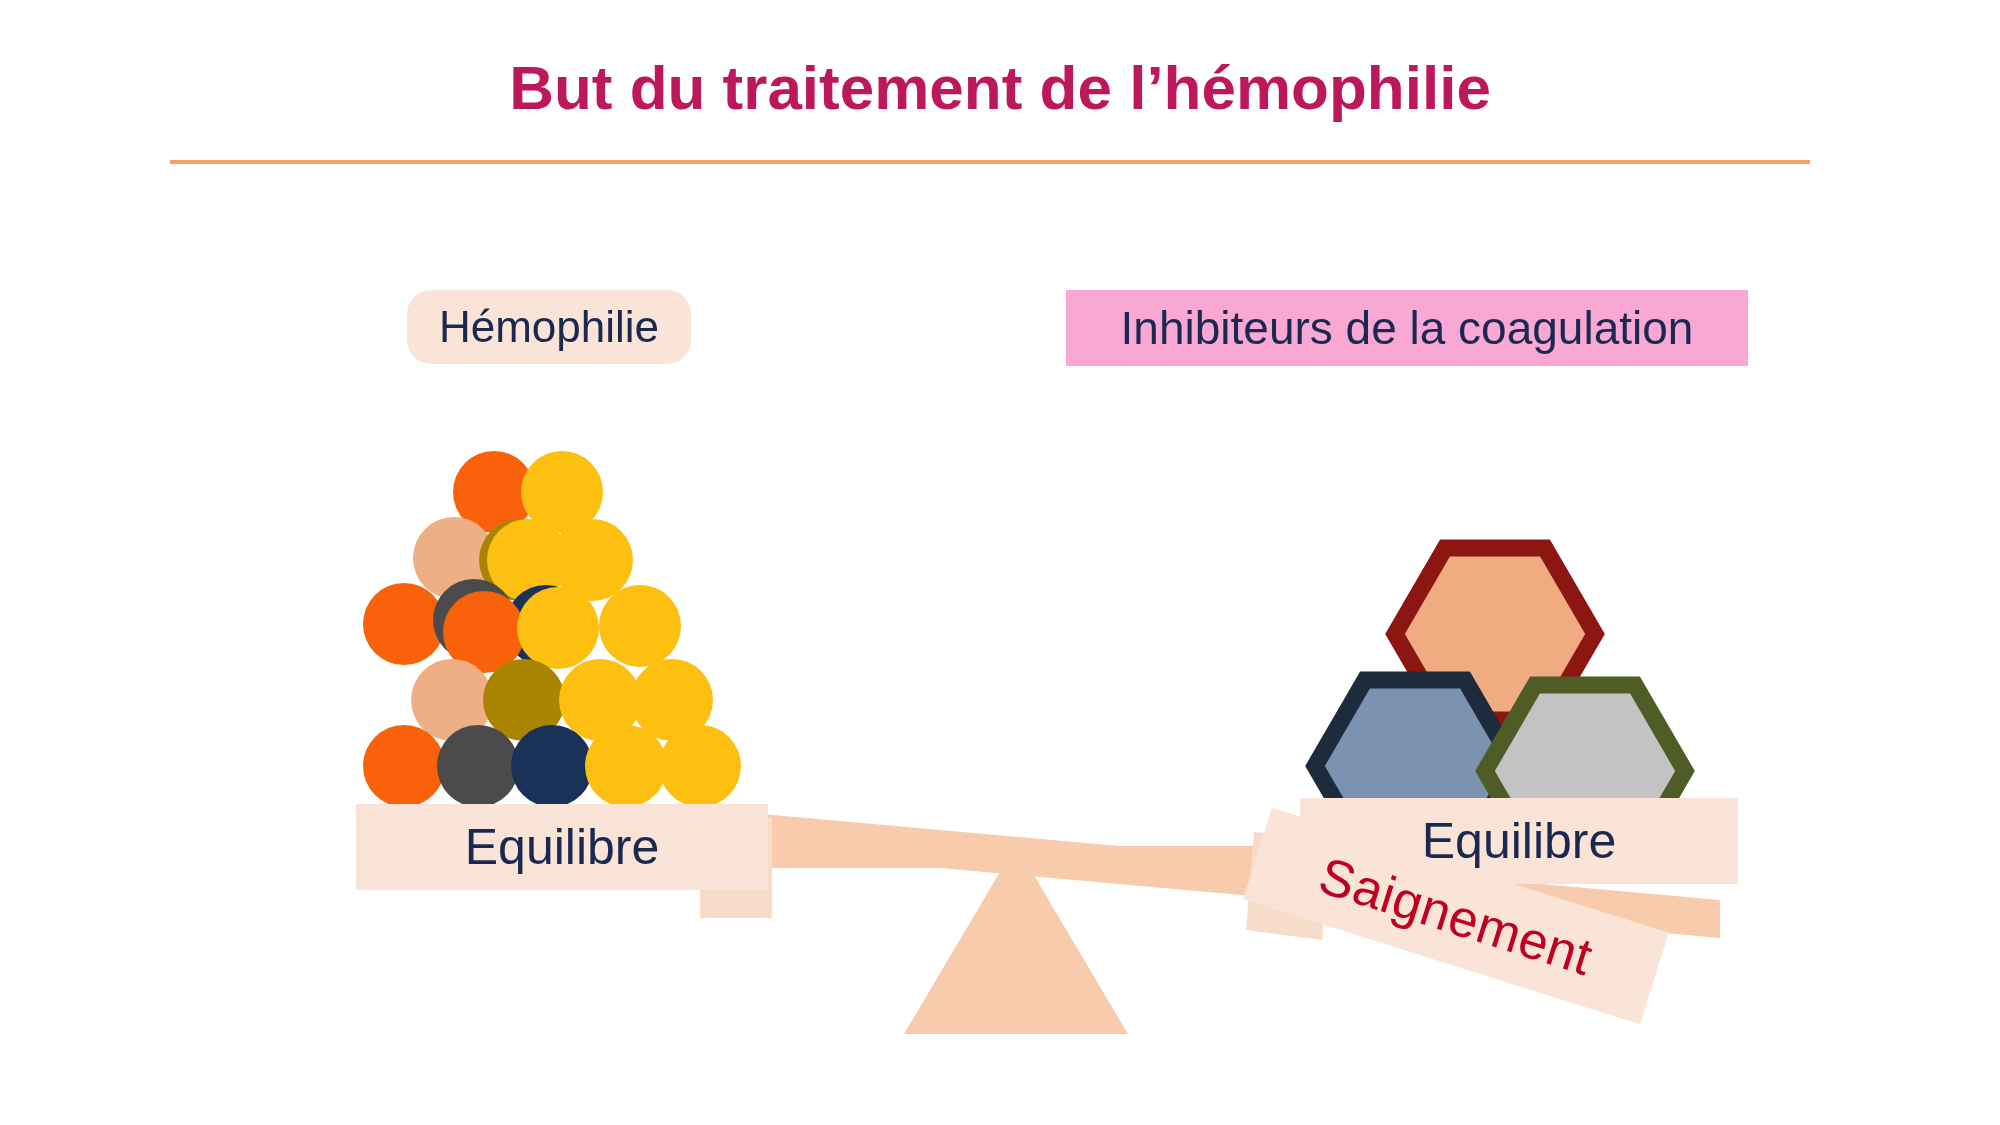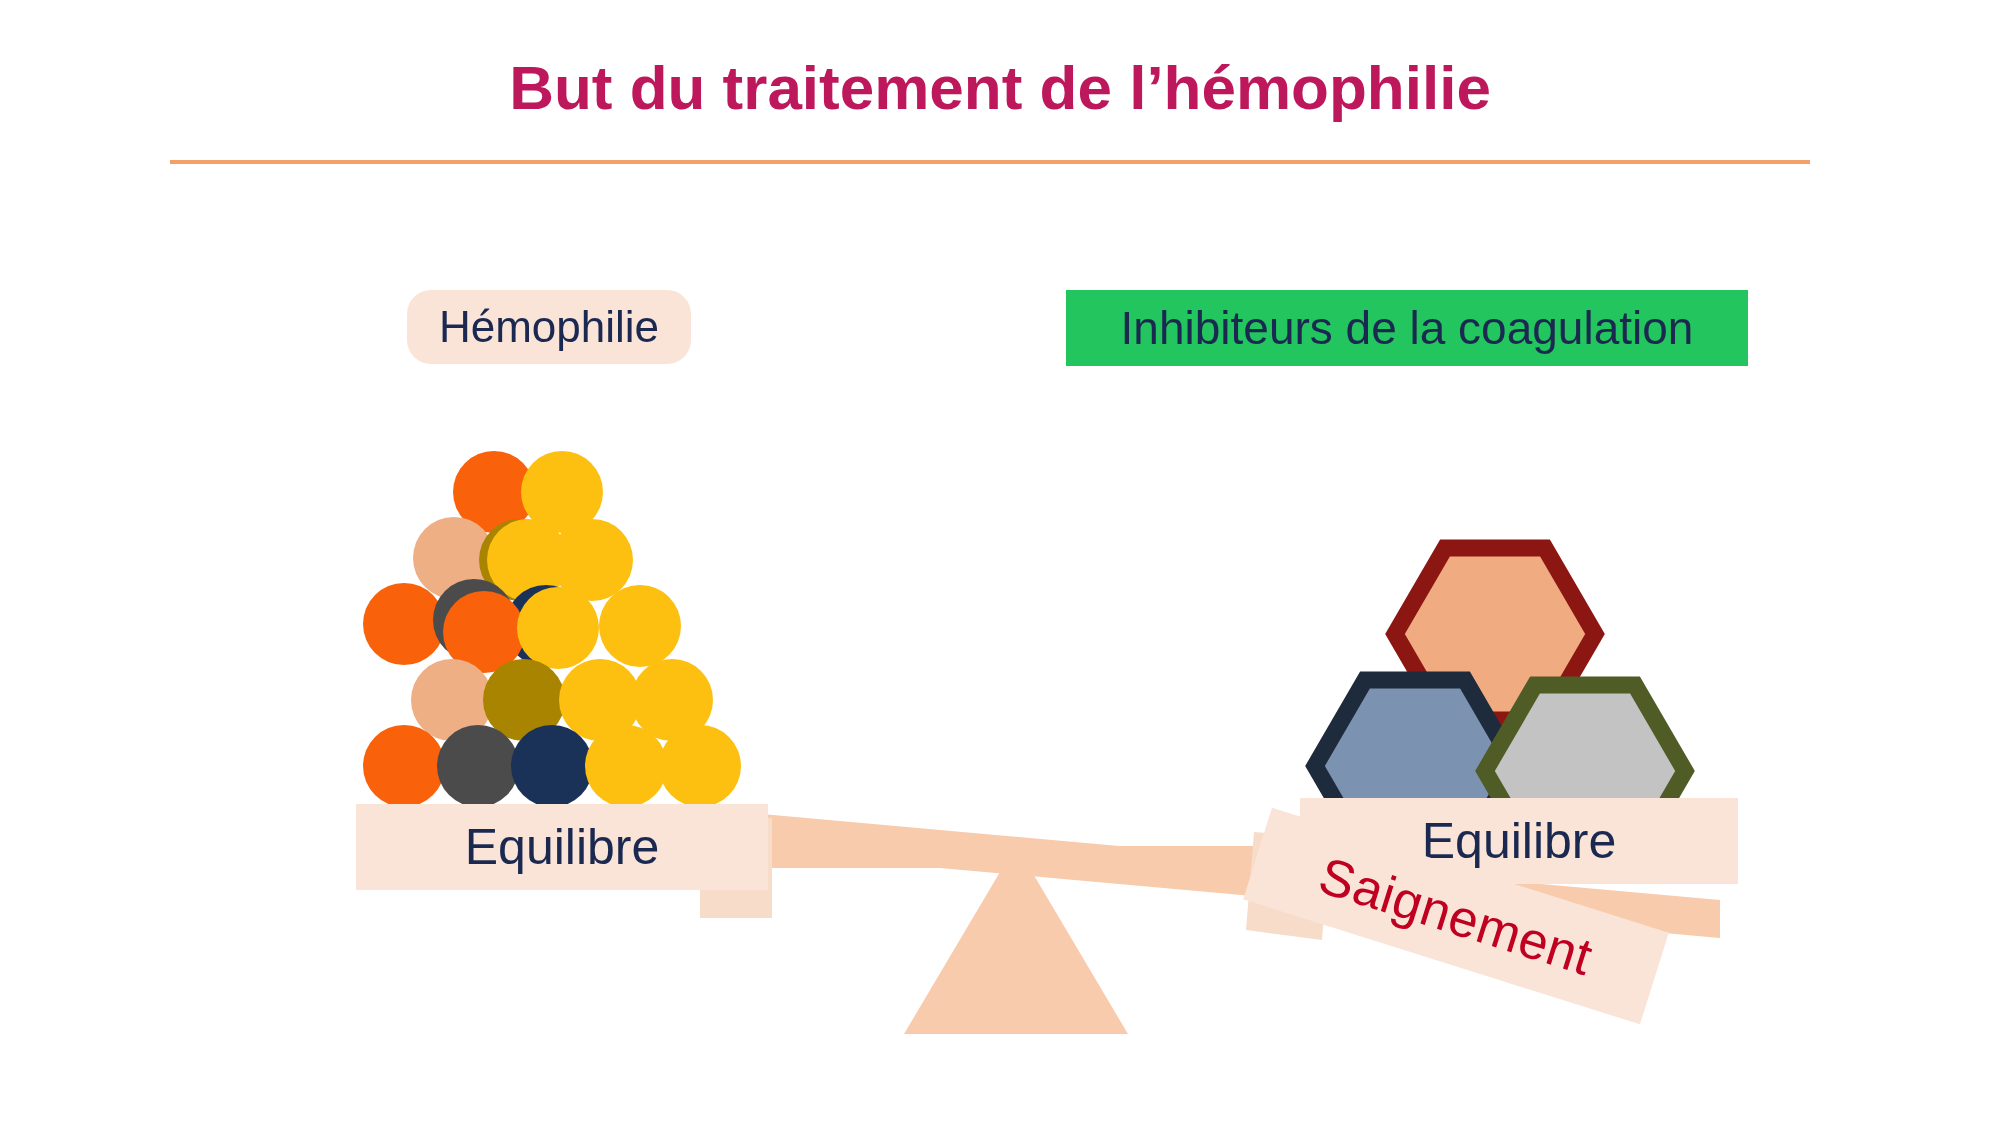--- a/index.html
+++ b/index.html
@@ -133,21 +133,21 @@
 
 <div id="slide">
 
   <div id="title" style="color: #be185d;">But du traitement de l’hémophilie</div>
   <div id="title-rule" style="background: rgb(244, 160, 106);"></div>
 
   <div class="label-box" id="label-hemophilie" style="background: rgb(250, 228, 215); color: rgb(27, 41, 81); border-radius: 24px;">
     <span>Hémophilie</span>
   </div>
 
-  <div class="label-box" id="label-inhibiteurs" style="background: #22c55e; color: rgb(27, 41, 81);">
+  <div class="label-box" id="label-inhibiteurs" style="background: #f9a8d4; color: rgb(27, 41, 81);">
     <span>Inhibiteurs de la coagulation</span>
   </div>
 
   <svg id="balance" viewBox="0 0 2000 1125">
 
     <polygon points="740,812 1720,900 1720,938 740,850" fill="#F7CBAC"></polygon>
 
     <rect x="700" y="818" width="72" height="100" fill="#F8DCCA"></rect>
 
     <rect x="772" y="846" width="840" height="22" fill="#F7CBAC"></rect>

